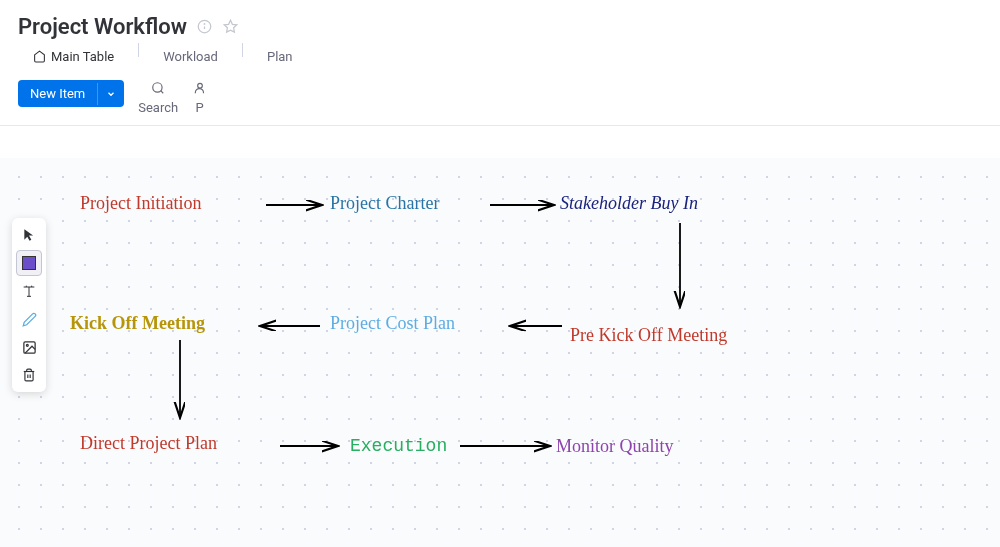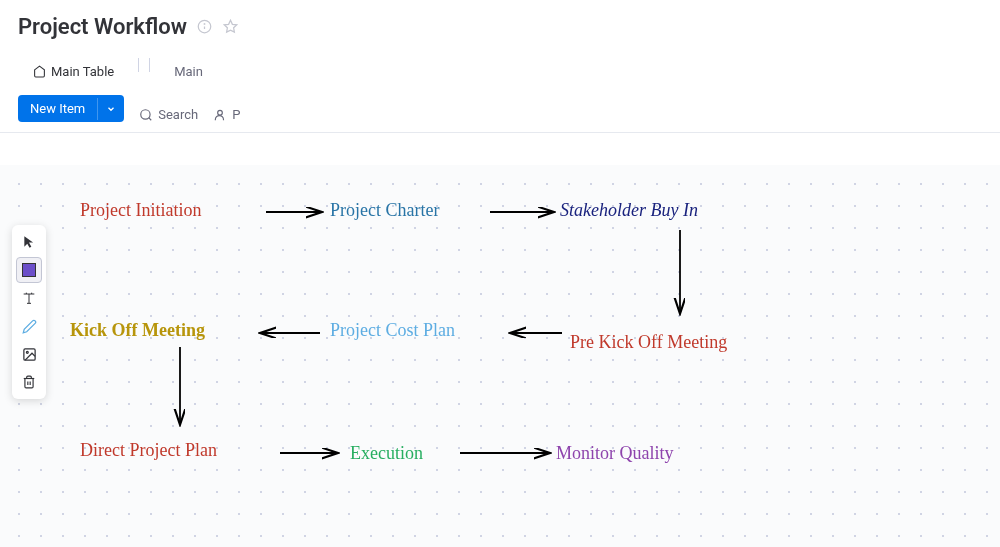--- a/index.html
+++ b/index.html
@@ -3,31 +3,31 @@
   <meta charset="utf-8">
   <style>
     * { margin: 0; padding: 0; box-sizing: border-box; }
     body { font-family: -apple-system, BlinkMacSystemFont, "Segoe UI", Roboto, sans-serif; background: #fff; width: 1000px; height: 547px; overflow: hidden; }
     
     .header { padding: 14px 18px 0 18px; background: #fff; }
     .title-row { display: flex; align-items: center; gap: 10px; }
     .page-title { font-size: 22px; font-weight: 600; color: #323338; }
     .title-icon { width: 16px; height: 16px; color: #c5c7d0; display: flex; align-items: center; justify-content: center; cursor: pointer; }
     
-    .tabs-row { display: flex; align-items: flex-start; gap: 10px; margin-top: 19px; }
+    .tabs-row { display: flex; align-items: flex-start; gap: 10px; margin-top: 4px; }
     .tab { display: flex; align-items: center; gap: 5px; padding: 6px 14px; font-size: 13px; color: #676879; cursor: pointer; }
     .tab.active { color: #323338; }
     .tab-divider { width: 1px; height: 14px; background: #d0d4e4; }
     .tab-icon { width: 14px; height: 14px; display: flex; align-items: center; justify-content: center; }
     
-    .toolbar { display: flex; align-items: flex-end; gap: 14px; padding: 10px 18px; border-bottom: 1px solid #e6e9ef; }
+    .toolbar { display: flex; align-items: flex-start; gap: 14px; padding: 10px 18px; border-bottom: 1px solid #e6e9ef; }
     .new-item-btn { display: flex; align-items: center; background: #0073ea; color: #fff; border-radius: 4px; font-size: 13px; cursor: pointer; overflow: hidden; }
     .new-item-main { padding: 6px 12px; }
     .new-item-caret { padding: 6px 8px; border-left: 1px solid rgba(255,255,255,0.25); display: flex; align-items: center; }
-    .toolbar-item { display: flex; align-items: center; gap: 5px; font-size: 13px; color: #676879; cursor: pointer; }
+    .toolbar-item { display: flex; align-items: center; gap: 5px; font-size: 13px; color: #676879; cursor: pointer; flex-direction: column; }
     .toolbar-icon { width: 15px; height: 15px; display: flex; align-items: center; justify-content: center; }
     
     .spacer { height: 32px; background: #fff; }
     
     .canvas-area { position: relative; background: #fafbfc; height: 400px; 
       background-image: radial-gradient(circle, #d0d4e4 1px, transparent 1px);
       background-size: 22px 22px;
       background-position: 8px 8px;
     }
     
@@ -61,23 +61,26 @@
   <div class="tabs-row">
     <div class="tab active">
       <span class="tab-icon">
         <svg width="13" height="13" viewBox="0 0 24 24" fill="none" stroke="currentColor" stroke-width="2">
             <path d="M3 9l9-7 9 7v11a2 2 0 0 1-2 2H5a2 2 0 0 1-2-2z"></path>
           </svg>
       </span>
       <span>Main Table</span>
     </div>
     <div class="tab-divider"></div>
+    <div class="tab">
+      <span>Workload</span>
+    </div>
     <div class="tab-divider"></div>
     <div class="tab">
-      <span>Main</span>
+      <span>Plan</span>
     </div>
   </div>
 </div>
 
 <div class="toolbar">
   <div class="new-item-btn">
     <div class="new-item-main">New Item</div>
     <div class="new-item-caret">
       <svg width="10" height="10" viewBox="0 0 24 24" fill="none" stroke="white" stroke-width="3">
           <polyline points="6 9 12 15 18 9"></polyline>
@@ -145,21 +148,21 @@
   </div>
 
   <div id="nodes-container">
       <div class="node" style="left: 80px; top: 35px; color: rgb(192, 57, 43);">Project Initiation</div>
       <div class="node" style="left: 330px; top: 35px; color: rgb(40, 116, 166);">Project Charter</div>
       <div class="node" style="left: 560px; top: 35px; color: rgb(26, 35, 126); font-style: italic;">Stakeholder Buy In</div>
       <div class="node" style="left: 570px; top: 155px; color: rgb(192, 57, 43); margin-top: 12px;">Pre Kick Off Meeting</div>
       <div class="node" style="left: 330px; top: 155px; color: rgb(93, 173, 226);">Project Cost Plan</div>
       <div class="node" style="left: 70px; top: 155px; color: rgb(183, 149, 11); font-weight: bold;">Kick Off Meeting</div>
       <div class="node" style="left: 80px; top: 275px; color: rgb(192, 57, 43);">Direct Project Plan</div>
-      <div class="node" style="left: 350px; top: 278px; color: rgb(39, 174, 96);">Execution</div>
+      <div class="node" style="left: 350px; top: 278px; color: rgb(39, 174, 96); font-family: Liberation Mono, monospace;">Execution</div>
       <div class="node" style="left: 556px; top: 278px; color: rgb(142, 68, 173);">Monitor Quality</div>
     </div>
   <svg id="arrows-svg" style="position:absolute;left:0;top:0;width:100%;height:100%;pointer-events:none;">
     <defs>
       <marker id="ah" markerWidth="10" markerHeight="10" refX="8" refY="3" orient="auto">
         <path d="M0,0 L9,3 L0,6" fill="none" stroke="#000" stroke-width="1.2"></path>
       </marker>
     </defs>
   <line x1="266" y1="47" x2="320" y2="47" stroke="#000" stroke-width="1.8" marker-end="url(#ah)"></line>
       <line x1="490" y1="47" x2="552" y2="47" stroke="#000" stroke-width="1.8" marker-end="url(#ah)"></line>

